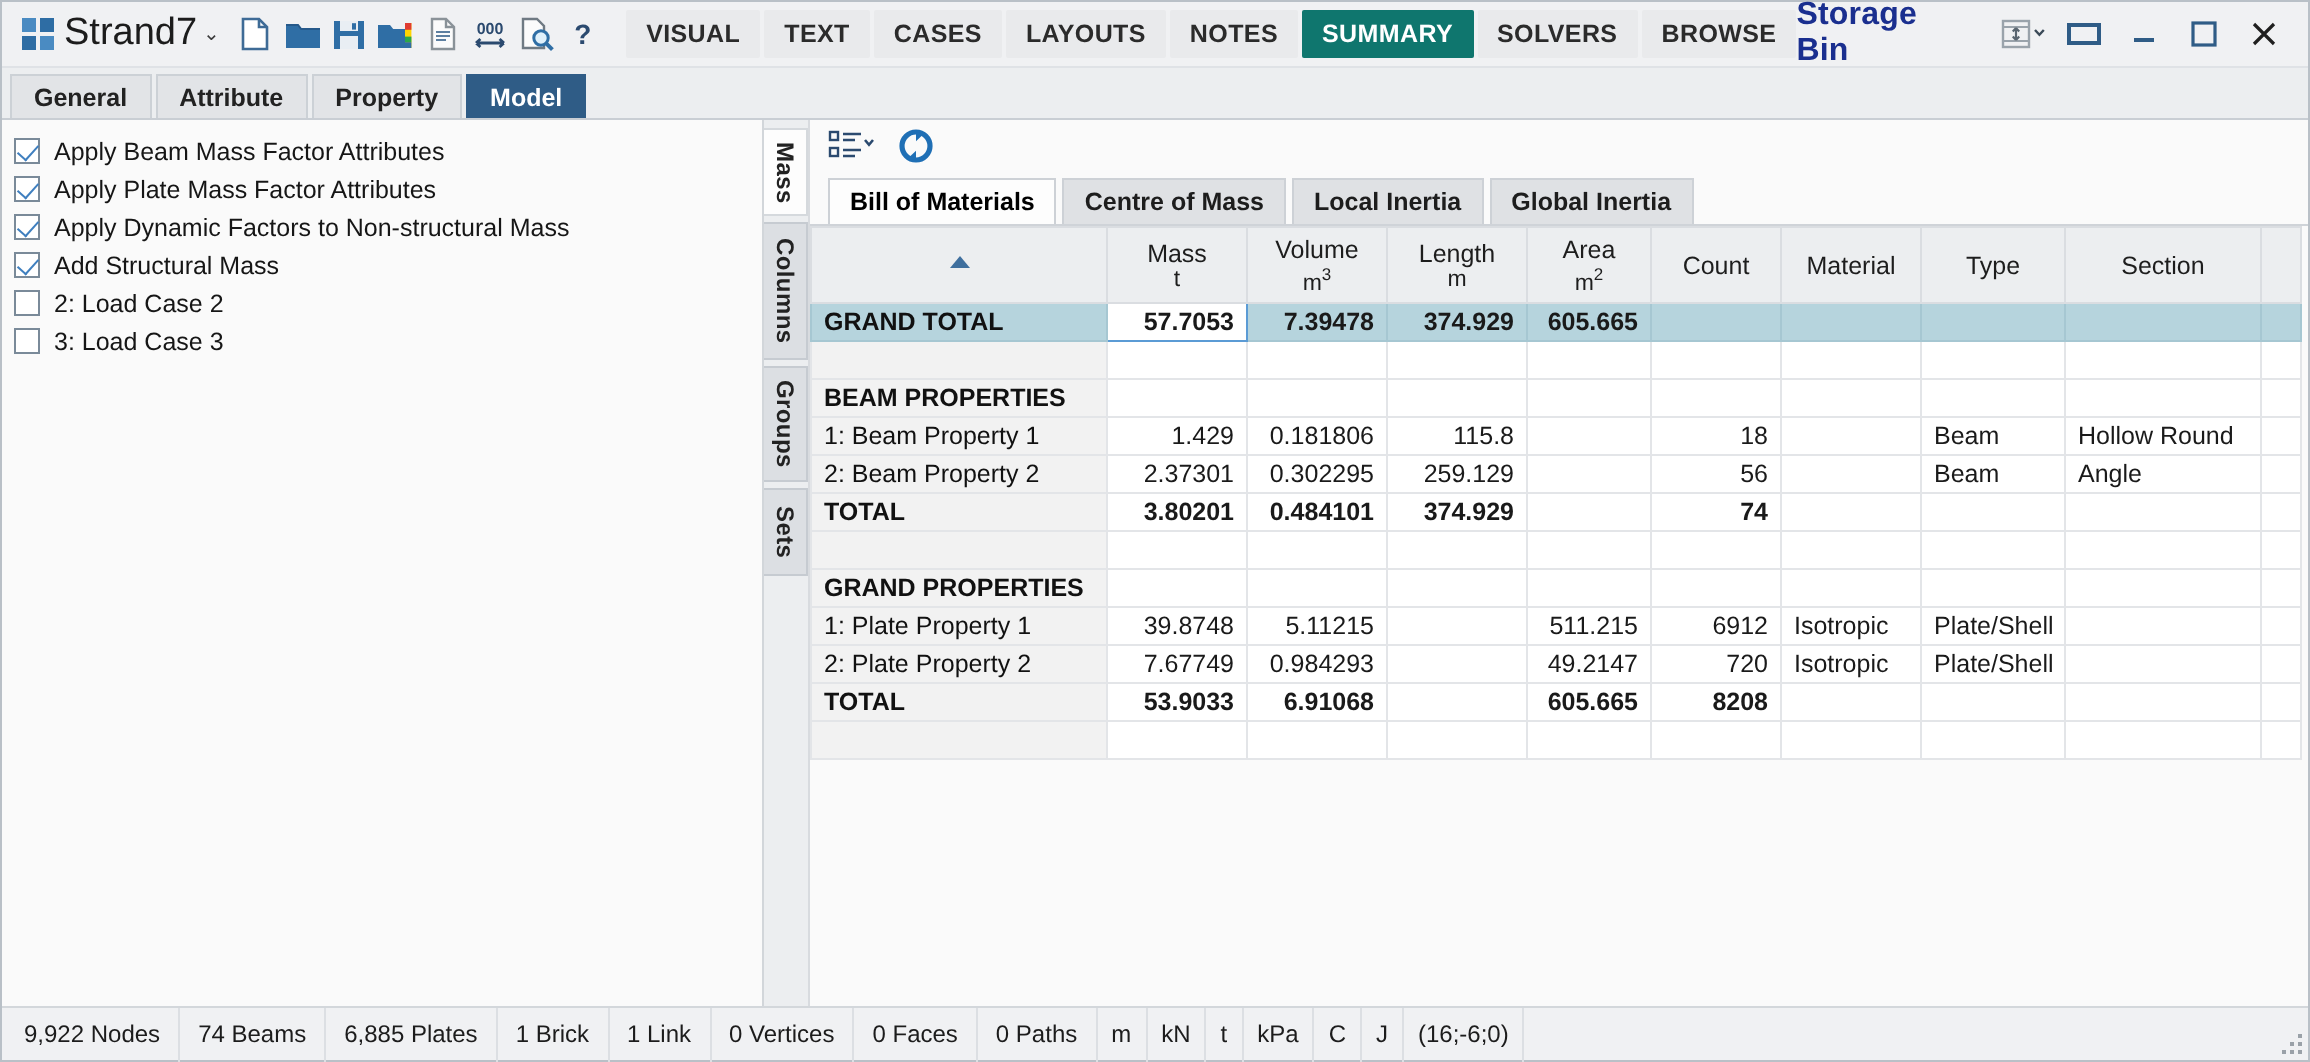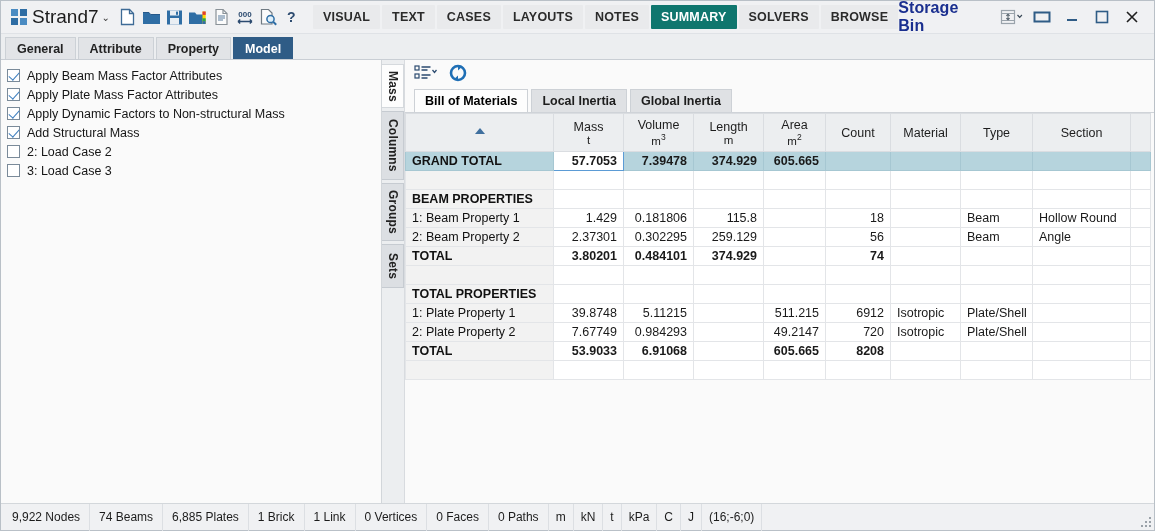--- a/index.html
+++ b/index.html
@@ -305,20 +305,21 @@
           <svg width="18" height="18" viewBox="0 0 18 18">
               <circle cx="9" cy="9" r="7" fill="none" stroke="#1f6fb5" stroke-width="2.6"></circle>
               <path d="M9 2.2 L13.6 2.2 L9 6.6 Z" fill="#1f6fb5"></path>
               <path d="M9 15.8 L4.4 15.8 L9 11.4 Z" fill="#1f6fb5"></path>
             </svg>
         </span>
       </div>
 
       <div class="tabstrip">
         <div class="dtab active">Bill of Materials</div>
+        <div class="dtab">Centre of Mass</div>
         <div class="dtab">Local Inertia</div>
         <div class="dtab">Global Inertia</div>
       </div>
 
       <div class="tablewrap">
         <table class="bom">
           <colgroup>
             <col class="col-name">
               <col class="col-mass">
               <col class="col-vol">
@@ -443,21 +444,21 @@
                 <td class="num empty"></td>
                 <td class="num empty"></td>
                 <td class="num empty"></td>
                 <td class="num empty"></td>
                 <td class="txt empty"></td>
                 <td class="txt empty"></td>
                 <td class="txt empty"></td>
                 <td class="empty"></td>
               </tr>
               <tr class="head">
-                <td class="label">TOTAL PROPERTIES</td>
+                <td class="label">GRAND PROPERTIES</td>
                 <td class="num empty"></td>
                 <td class="num empty"></td>
                 <td class="num empty"></td>
                 <td class="num empty"></td>
                 <td class="num empty"></td>
                 <td class="txt empty"></td>
                 <td class="txt empty"></td>
                 <td class="txt empty"></td>
                 <td class="empty"></td>
               </tr>

